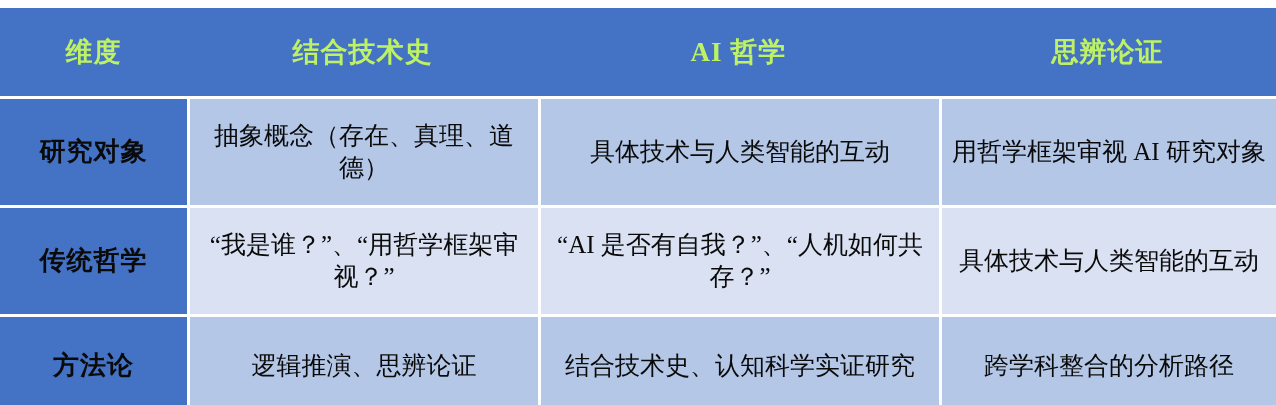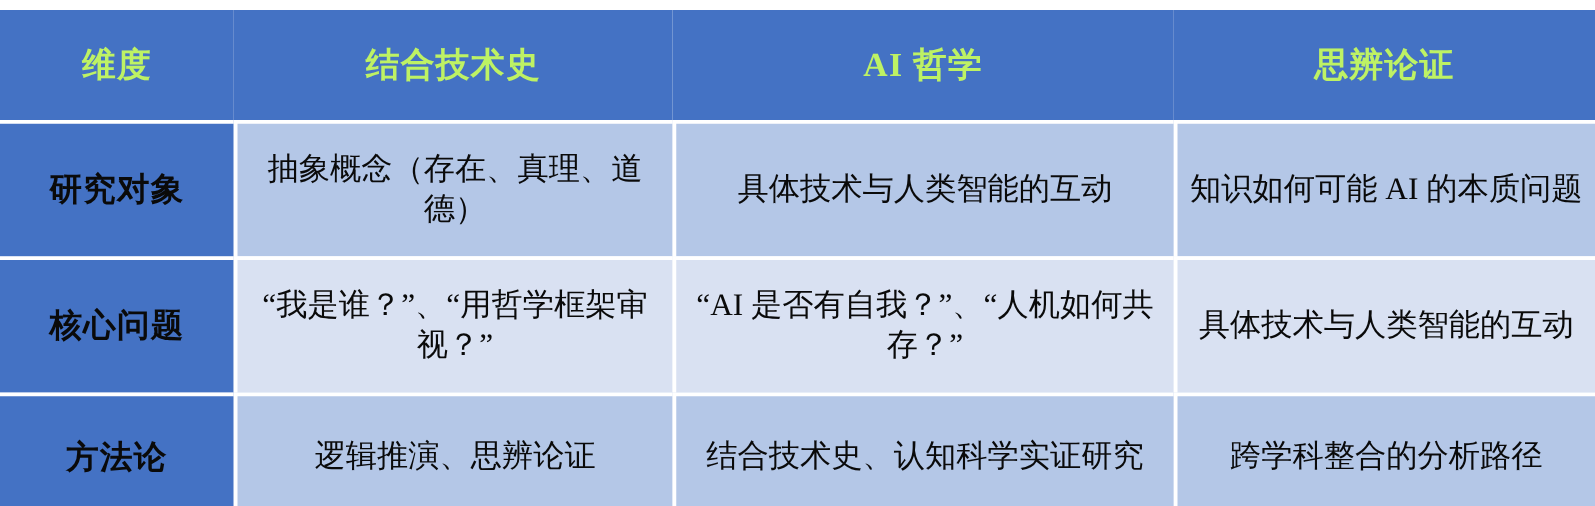--- a/index.html
+++ b/index.html
@@ -99,24 +99,24 @@
         <th>结合技术史</th>
         <th>AI 哲学</th>
         <th>思辨论证</th>
       </tr>
     </thead>
     <tbody>
       <tr class="r1 shade-dark">
         <td class="dim-cell">研究对象</td>
         <td class="body-cell">抽象概念（存在、真理、道德）</td>
         <td class="body-cell">具体技术与人类智能的互动</td>
-        <td class="body-cell">知识如何可能 AI 的本质问题</td>
+        <td class="body-cell">用哲学框架审视 AI 研究对象</td>
       </tr>
       <tr class="r2 shade-light">
-        <td class="dim-cell">核心问题</td>
+        <td class="dim-cell">传统哲学</td>
         <td class="body-cell">“我是谁？”、“用哲学框架审视？”</td>
         <td class="body-cell">“AI 是否有自我？”、“人机如何共存？”</td>
         <td class="body-cell">具体技术与人类智能的互动</td>
       </tr>
       <tr class="r3 shade-dark">
         <td class="dim-cell">方法论</td>
         <td class="body-cell">逻辑推演、思辨论证</td>
         <td class="body-cell">结合技术史、认知科学实证研究</td>
         <td class="body-cell">跨学科整合的分析路径</td>
       </tr>

